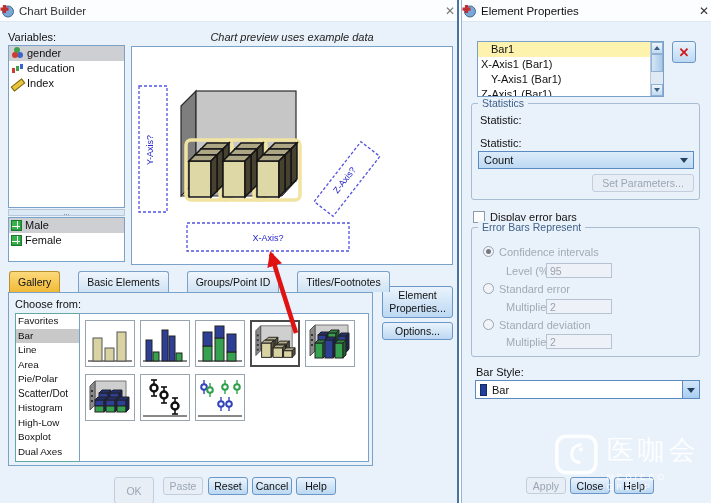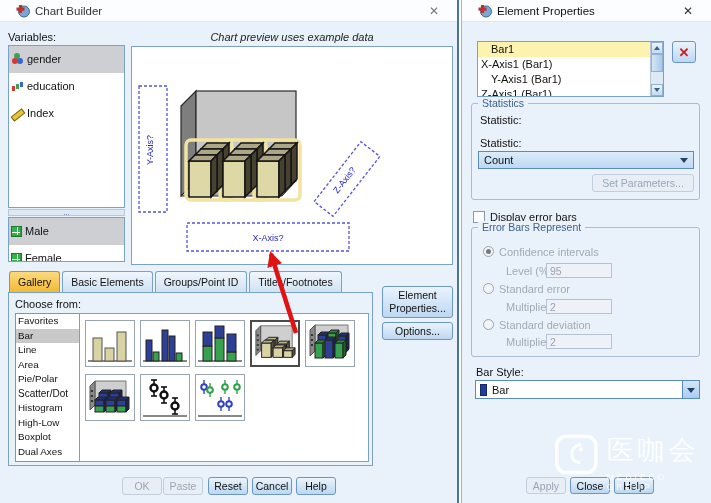--- a/index.html
+++ b/index.html
@@ -4,48 +4,48 @@
 <style>
   * { margin:0; padding:0; box-sizing:border-box; }
   body { font-family:"Liberation Sans", sans-serif; background:#fff; }
   .screen { position:relative; width:711px; height:503px; background:#fff; overflow:hidden; font-size:11px; color:#111; }
   .abs { position:absolute; }
 
   
   .dlg { position:absolute; top:0; height:503px; background:#e9f1fa; }
   .dlg.cb { left:0; width:459px; border-right:2px solid #4a72a4; }
   .dlg.ep { left:461px; width:250px; border-left:1px solid #9ab5d2; }
-  .titlebar { position:absolute; left:0; top:0; right:0; height:22px; background:#fbfdfe; border-bottom:1px solid #dde8f2; display:flex; align-items:center; padding:0 16px; gap:5px; font-size:11.5px; color:#333; }
+  .titlebar { position:absolute; left:0; top:0; right:0; height:22px; background:#fbfdfe; border-bottom:1px solid #dde8f2; display:flex; align-items:center; padding:0 0; gap:5px; font-size:11.5px; color:#333; }
   .titlebar .title { flex:1; }
   .closeicon { width:14px; height:14px; color:#777; font-size:12px; line-height:14px; text-align:center; cursor:default; }
   .closeicon::before { content:"\2715"; }
 
   
   .listbox { position:absolute; background:#fff; border:1px solid #7aa2c8; overflow:hidden; }
-  .li { display:flex; align-items:center; height:27px; line-height:15px; padding-left:2px; gap:3px; white-space:nowrap; }
+  .li { display:flex; align-items:center; height:15px; line-height:15px; padding-left:2px; gap:3px; white-space:nowrap; }
   .li.selected { background:#cdcfd2; }
   .btn { position:absolute; background:linear-gradient(#eaf3fc,#bcd8f2); border:1px solid #6a96c8; border-radius:3px; font-size:10.5px; color:#111; text-align:center; display:flex; align-items:center; justify-content:center; }
   .btn.off { background:#e8eef6; border-color:#c2cedc; color:#9aa6b4; }
   .fieldset { position:absolute; border:1px solid #a8bdd2; border-radius:3px; }
   .legend { position:absolute; top:-7px; left:6px; background:#e9f1fa; padding:0 4px; color:#3f618a; font-size:10.5px; }
   .dislbl { color:#a2aab4; }
   .tin { position:absolute; height:15px; width:66px; border:1px solid #b4c2d2; background:#eef2f8; color:#9aa2ac; font-size:10.5px; padding-left:3px; font-family:"Liberation Sans",sans-serif; }
   .radio { position:absolute; width:11px; height:11px; border-radius:50%; border:1px solid #9aa4ae; background:#f2f5f8; }
   .radio.sel::after { content:""; display:block; width:5px; height:5px; border-radius:50%; background:#717a85; margin:2px; }
   .checkbox { position:absolute; width:12px; height:12px; border:1px solid #8a9aa8; background:#fdfdfe; }
 
   
   .vicon { width:13px; height:13px; position:relative; flex:0 0 13px; }
   .vicon.nominal::before { content:""; position:absolute; left:1px; top:5px; width:6px; height:6px; border-radius:50%; background:#d23b34; box-shadow:5px 0 0 #3a66c9, 2px -5px 0 #3fa14e; }
   .vicon.ordinal::before { content:""; position:absolute; left:1px; top:6px; width:3px; height:5px; background:#d23b34; box-shadow:4px -2px 0 #3fa14e, 8px -4px 0 #3a66c9; }
   .vicon.scale::before { content:""; position:absolute; left:0; top:5px; width:12px; height:4px; background:#e8c33c; border:1px solid #7a6a1e; transform:rotate(-38deg); }
   .caticon { width:11px; height:11px; flex:0 0 11px; background:#35b24a; border:1px solid #1c7a2e; box-shadow:inset -1px -1px 0 #2a9c3e; background-image:linear-gradient(#fff,#fff),linear-gradient(#fff,#fff); background-size:1px 100%,100% 1px; background-position:5px 0,0 5px; background-repeat:no-repeat; }
 
   
-  .tab { height:21px; padding:0 8px; display:flex; align-items:center; font-size:10.5px; background:linear-gradient(#f0f6fd,#cfe2f3); border:1px solid #7aa2c8; border-bottom:none; border-radius:3px 3px 0 0; margin-right:2px; position:relative; z-index:1; }
+  .tab { height:21px; padding:0 8px; display:flex; align-items:center; font-size:10.5px; background:linear-gradient(#f0f6fd,#cfe2f3); border:1px solid #7aa2c8; border-bottom:none; border-radius:3px 3px 0 0; margin-right:18px; position:relative; z-index:1; }
   .tab.selected { background:linear-gradient(#fcd97c,#f1ba36); border-color:#b8902c; z-index:3; }
   .tabstrip { position:absolute; left:9px; top:271px; display:flex; align-items:flex-end; }
   .tabpanel { position:absolute; left:8px; top:292px; width:365px; height:174px; background:#e9f1fa; border:1px solid #7aa2c8; z-index:2; }
 
   .gicon { position:absolute; width:50px; height:47px; background:#fff; border:1px solid #98a4b0; }
   .gicon.selected { border:2px solid #4a4a4a; }
 
   
   .sb { position:absolute; right:0; top:0; bottom:0; width:13px; background:#dfe9f4; border-left:1px solid #b6c8da; }
   .sb .b { position:absolute; left:0; width:12px; height:12px; background:linear-gradient(#eef5fc,#c2daf1); border:1px solid #8fb2d4; }
@@ -436,21 +436,21 @@
                 </g>
               </g>
             </svg>
         </div>
       </div>
     </div>
 
     <button class="btn" style="left:382px;top:286px;width:71px;height:32px;line-height:1.25;padding:2px;">Element Properties...</button>
     <button class="btn" style="left:382px;top:322px;width:71px;height:18px;">Options...</button>
 
-    <button class="btn off" style="left:122px;top:477px;width:40px;height:18px;">OK</button>
+    <button class="btn off" style="left:114px;top:477px;width:40px;height:27px;">OK</button>
     <button class="btn off" style="left:163px;top:477px;width:40px;height:18px;">Paste</button>
     <button class="btn" style="left:208px;top:477px;width:40px;height:18px;">Reset</button>
     <button class="btn" style="left:252px;top:477px;width:40px;height:18px;">Cancel</button>
     <button class="btn" style="left:296px;top:477px;width:40px;height:18px;">Help</button>
   </div>
 
   <div class="dlg ep">
     <div class="titlebar">
       <svg width="14" height="14" viewBox="0 0 14 14">
           <circle cx="8" cy="7.5" r="5.5" fill="#7aa7d6" stroke="#44698f"></circle>

